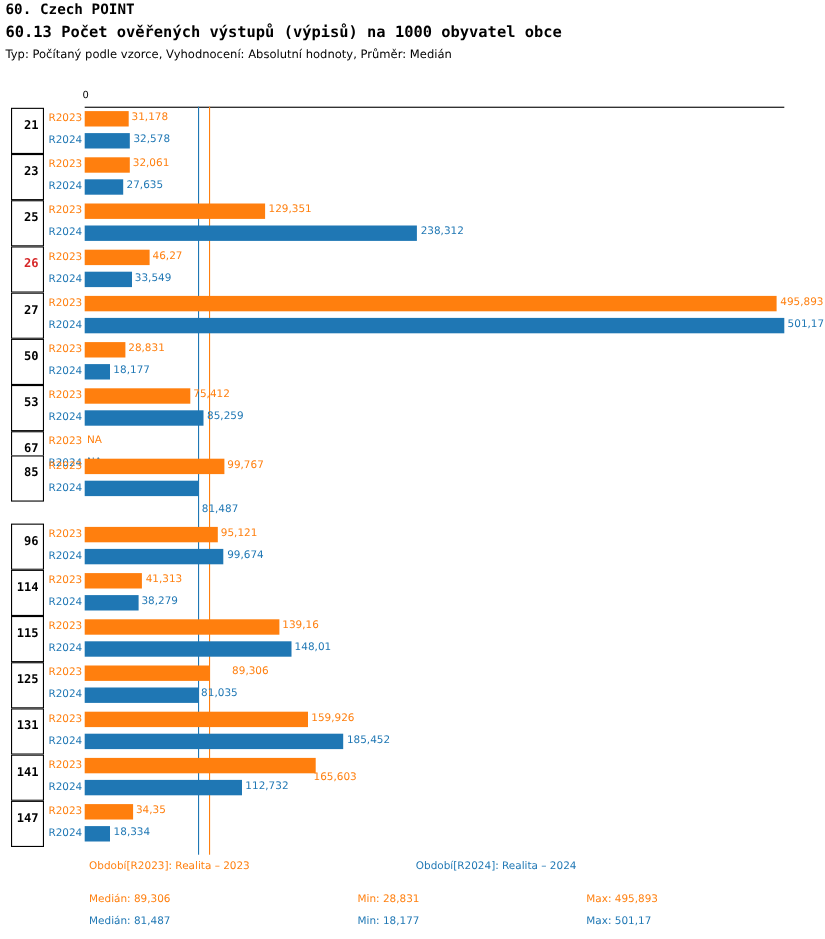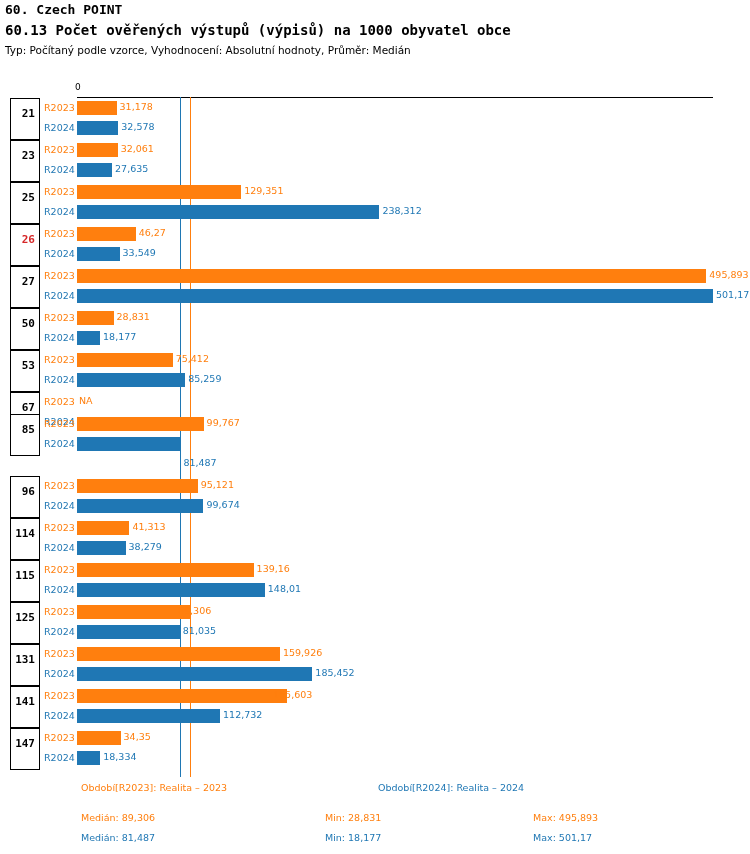--- a/index.html
+++ b/index.html
@@ -214,41 +214,41 @@
       <div class="val o" style="left: 256.598px; color: rgb(255, 127, 14);">139,16</div>
       <div class="rowlabel b">R2024</div>
       <div class="bar b" style="width: 187.829px; background: rgb(31, 119, 180);"></div>
       <div class="val b" style="left: 267.829px; color: rgb(31, 119, 180);">148,01</div>
     </div>
     <div class="grp" style="top: 524px;">
       <div class="box"></div>
       <div class="grp-label">125</div>
       <div class="rowlabel o">R2023</div>
       <div class="bar o" style="width: 113.332px; background: rgb(255, 127, 14);"></div>
-      <div class="val o" style="left: 178px; color: rgb(255, 127, 14); text-align: right;">89,306</div>
+      <div class="val o" style="left: 211px; color: rgb(255, 127, 14); text-align: right;">89,306</div>
       <div class="rowlabel b">R2024</div>
       <div class="bar b" style="width: 102.836px; background: rgb(31, 119, 180);"></div>
       <div class="val b" style="left: 182.836px; color: rgb(31, 119, 180);">81,035</div>
     </div>
     <div class="grp" style="top: 566px;">
       <div class="box"></div>
       <div class="grp-label">131</div>
       <div class="rowlabel o">R2023</div>
       <div class="bar o" style="width: 202.951px; background: rgb(255, 127, 14);"></div>
       <div class="val o" style="left: 282.951px; color: rgb(255, 127, 14);">159,926</div>
       <div class="rowlabel b">R2024</div>
       <div class="bar b" style="width: 235.344px; background: rgb(31, 119, 180);"></div>
       <div class="val b" style="left: 315.344px; color: rgb(31, 119, 180);">185,452</div>
     </div>
     <div class="grp" style="top: 608px;">
       <div class="box"></div>
       <div class="grp-label">141</div>
       <div class="rowlabel o">R2023</div>
       <div class="bar o" style="width: 210.155px; background: rgb(255, 127, 14);"></div>
-      <div class="val o" style="left: 273px; color: rgb(255, 127, 14);">165,603</div>
+      <div class="val o" style="left: 285px; color: rgb(255, 127, 14); margin-top: 12px;">165,603</div>
       <div class="rowlabel b">R2024</div>
       <div class="bar b" style="width: 143.06px; background: rgb(31, 119, 180);"></div>
       <div class="val b" style="left: 223.06px; color: rgb(31, 119, 180);">112,732</div>
     </div>
     <div class="grp" style="top: 650px;">
       <div class="box"></div>
       <div class="grp-label">147</div>
       <div class="rowlabel o">R2023</div>
       <div class="bar o" style="width: 43.5912px; background: rgb(255, 127, 14);"></div>
       <div class="val o" style="left: 123.591px; color: rgb(255, 127, 14);">34,35</div>

